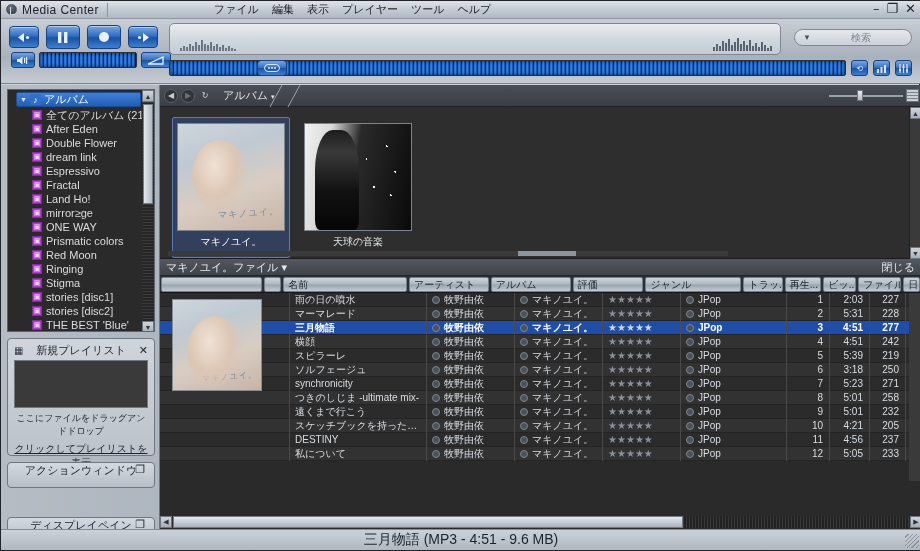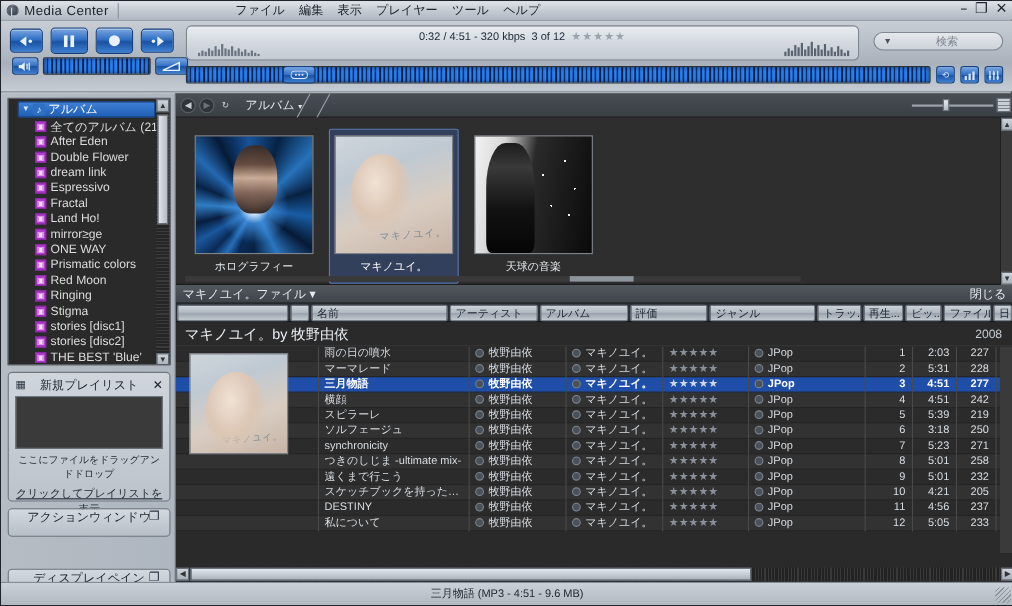--- a/index.html
+++ b/index.html
@@ -238,21 +238,21 @@
                background:repeating-linear-gradient(90deg,#3a3a3a 0 1px,#222 1px 3px); }
   .hsb-thumb { width:510px; height:12px;
                background:linear-gradient(180deg,#e4e9ee,#aab2bb); border:1px solid #737b85; cursor:pointer; }
 
   .vsb { position:absolute; right:0; top:0; width:12px; bottom:0; background:#3a3a3a; }
 
   .statusbar { position:absolute; left:0; bottom:0; width:920px; height:21px;
                background:linear-gradient(180deg,#cbd1d8,#b0b8c1);
                border-top:1px solid #848c95; display:flex; align-items:center;
                justify-content:center; }
-  .statusbar .txt { font-size:10px; color:#1c232c; }
+  .statusbar .txt { font-size:14px; color:#1c232c; }
   .grip { position:absolute; right:2px; bottom:2px; width:14px; height:14px;
           background:repeating-linear-gradient(135deg,transparent 0 2px,#8a929b 2px 3px); }
 </style>
 </head>
 <body>
 
 <div class="app">
 
   <div class="titlebar">
     <div class="logo-wrap">
@@ -333,29 +333,20 @@
           <i style="height:5px"></i>
           <i style="height:7px"></i>
           <i style="height:4px"></i>
           <i style="height:6px"></i>
           <i style="height:3px"></i>
           <i style="height:5px"></i>
           <i style="height:3px"></i>
           <i style="height:2px"></i>
       </div>
       <div class="np-text">
-        <div class="np-sub">
-          <span>0:32</span>
-          <span>/</span>
-          <span>4:51</span>
-          <span>-</span>
-          <span>320 kbps</span>
-          &nbsp;<span>3 of 12</span>
-          &nbsp;<span class="np-stars">★★★★★</span>
-        </div>
       </div>
       <div class="np-viz">
         <i style="height:4px"></i>
           <i style="height:7px"></i>
           <i style="height:5px"></i>
           <i style="height:10px"></i>
           <i style="height:8px"></i>
           <i style="height:12px"></i>
           <i style="height:6px"></i>
           <i style="height:9px"></i>
@@ -525,24 +516,20 @@
             <path d="M2 22 L14 0 M20 22 L32 0" stroke="#9aa2ab" stroke-width="1" fill="none"></path>
           </svg>
         <div class="zoomslider">
           <div class="track"></div>
           <div class="knob"></div>
         </div>
         <div class="gridbtn"></div>
       </div>
 
       <div class="covers">
-        <div class="cover">
-          <div class="art art1"></div>
-          <div class="cap">ホログラフィー</div>
-        </div>
         <div class="cover sel">
           <div class="art art2">
               <span class="sig">マキノユイ。</span>
             </div>
           <div class="cap">マキノユイ。</div>
         </div>
         <div class="cover">
           <div class="art art3">
               <span class="dots"></span>
             </div>
@@ -571,24 +558,20 @@
         <div class="ch" style="width:88px">アルバム</div>
         <div class="ch" style="width:78px">評価</div>
         <div class="ch" style="width:106px">ジャンル</div>
         <div class="ch" style="width:43px">トラッ...</div>
         <div class="ch" style="width:40px">再生...</div>
         <div class="ch" style="width:36px">ビッ...</div>
         <div class="ch" style="width:47px">ファイル...</div>
         <div class="ch" style="width:18px">日</div>
       </div>
 
-      <div class="albumhdr">
-        <span class="nm">マキノユイ。by 牧野由依</span>
-        <span class="yr">2008</span>
-      </div>
 
       <div class="tracks">
         <div class="artcell art2">
             <span class="sig" style="position:absolute;right:4px;bottom:8px;font-size:8px;color:#7e8a96">マキノユイ。</span>
           </div>
 
         <div class="trk">
           <div class="cell" style="width:112px;border:none"></div>
             <div class="cell" style="width:18px"></div>
           <div class="cell" style="width:137px">雨の日の噴水</div>

